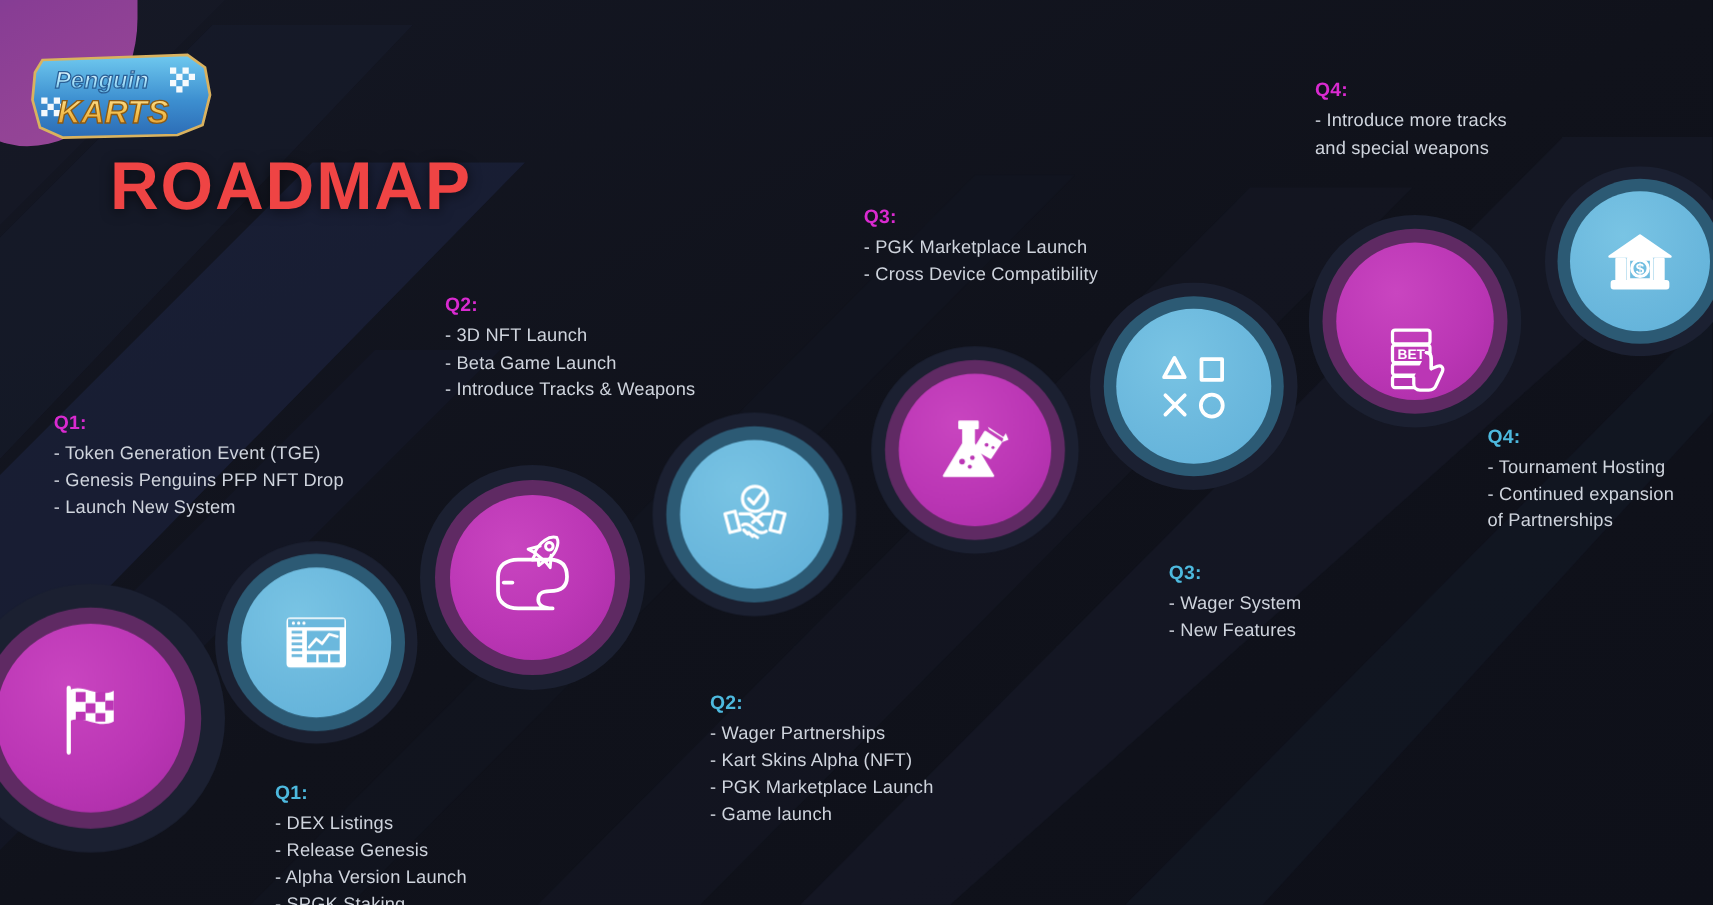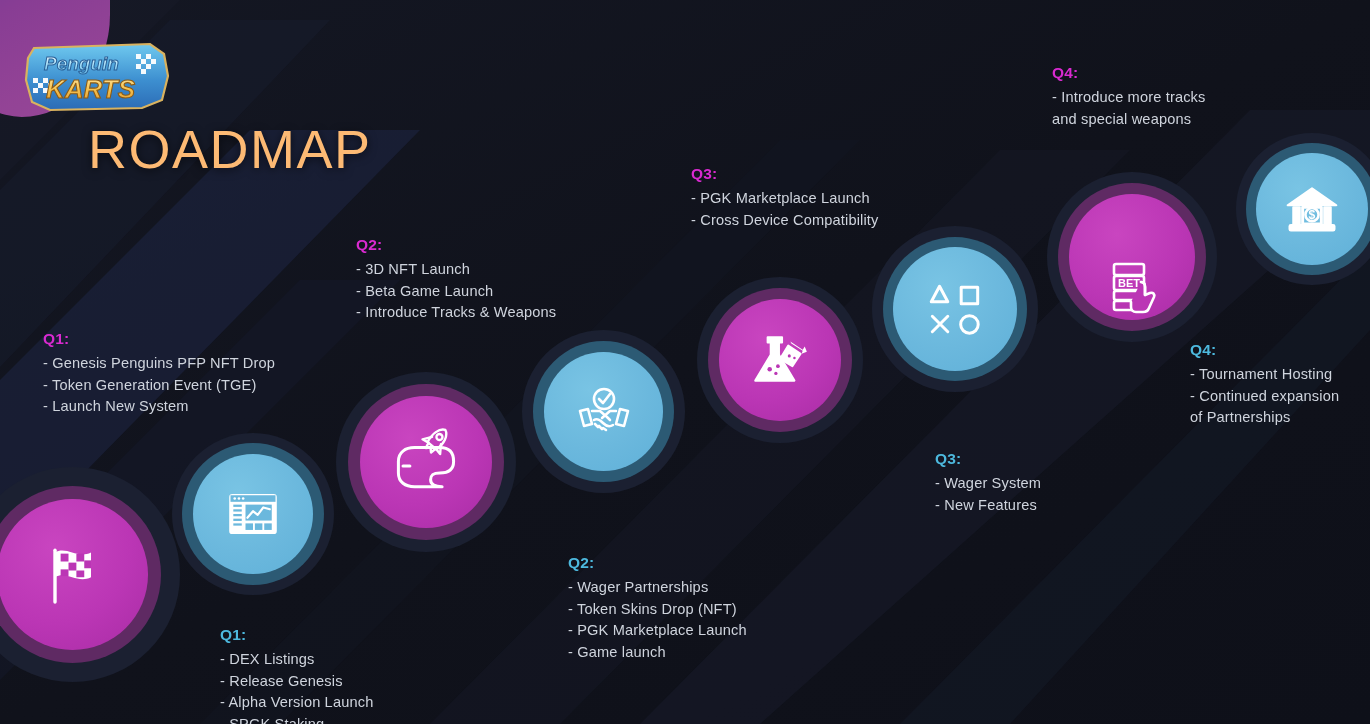--- a/index.html
+++ b/index.html
@@ -35,23 +35,23 @@
     position: absolute; left: 18px; top: 34px;
     width: 160px; height: 82px;
   }
   .logo-svg { width: 160px; height: 82px; display: block; }
 
   
   #page-title {
     position: absolute;
     left: 88px; top: 118px;
     font-size: 54px;
-    font-weight: normal;
+    font-weight: bold;
     letter-spacing: 1.5px;
-    color: #fdba74;
+    color: #ef4444;
     font-family: "Liberation Sans", sans-serif;
     text-shadow: 0 2px 10px rgba(0,0,0,.6);
   }
 
   
   .node {
     position: absolute;
     border-radius: 50%;
     display: flex; align-items: center; justify-content: center;
   }
@@ -332,22 +332,22 @@
         <rect x="8" y="49" width="48" height="6" rx="1.5"></rect>
         <circle cx="32" cy="38" r="7" fill="none" stroke="#ffffff" stroke-width="2.6"></circle>
         <text x="32" y="43" font-family="&quot;Liberation Sans&quot;, sans-serif" font-size="13" font-weight="bold" fill="#ffffff" stroke="none" text-anchor="middle">$</text>
       </svg>
     </div>
   </div>
 
   <div class="qblock" style="left:43px; top:330px;">
     <div class="qhead pink">Q1:</div>
     <ul class="qlist">
+      <li>- Token Generation Event (TGE)</li>
       <li>- Genesis Penguins PFP NFT Drop</li>
-      <li>- Token Generation Event (TGE)</li>
       <li>- Launch New System</li>
     </ul>
   </div>
 
   <div class="qblock" style="left:356px; top:236px;">
     <div class="qhead pink">Q2:</div>
     <ul class="qlist">
       <li>- 3D NFT Launch</li>
       <li>- Beta Game Launch</li>
       <li>- Introduce Tracks &amp; Weapons</li>
@@ -377,21 +377,21 @@
       <li>- Release Genesis</li>
       <li>- Alpha Version Launch</li>
       <li>- SPGK Staking</li>
     </ul>
   </div>
 
   <div class="qblock" style="left:568px; top:554px;">
     <div class="qhead cyan">Q2:</div>
     <ul class="qlist">
       <li>- Wager Partnerships</li>
-      <li>- Token Skins Drop (NFT)</li>
+      <li>- Kart Skins Alpha (NFT)</li>
       <li>- PGK Marketplace Launch</li>
       <li>- Game launch</li>
     </ul>
   </div>
 
   <div class="qblock" style="left:935px; top:450px;">
     <div class="qhead cyan">Q3:</div>
     <ul class="qlist">
       <li>- Wager System</li>
       <li>- New Features</li>

